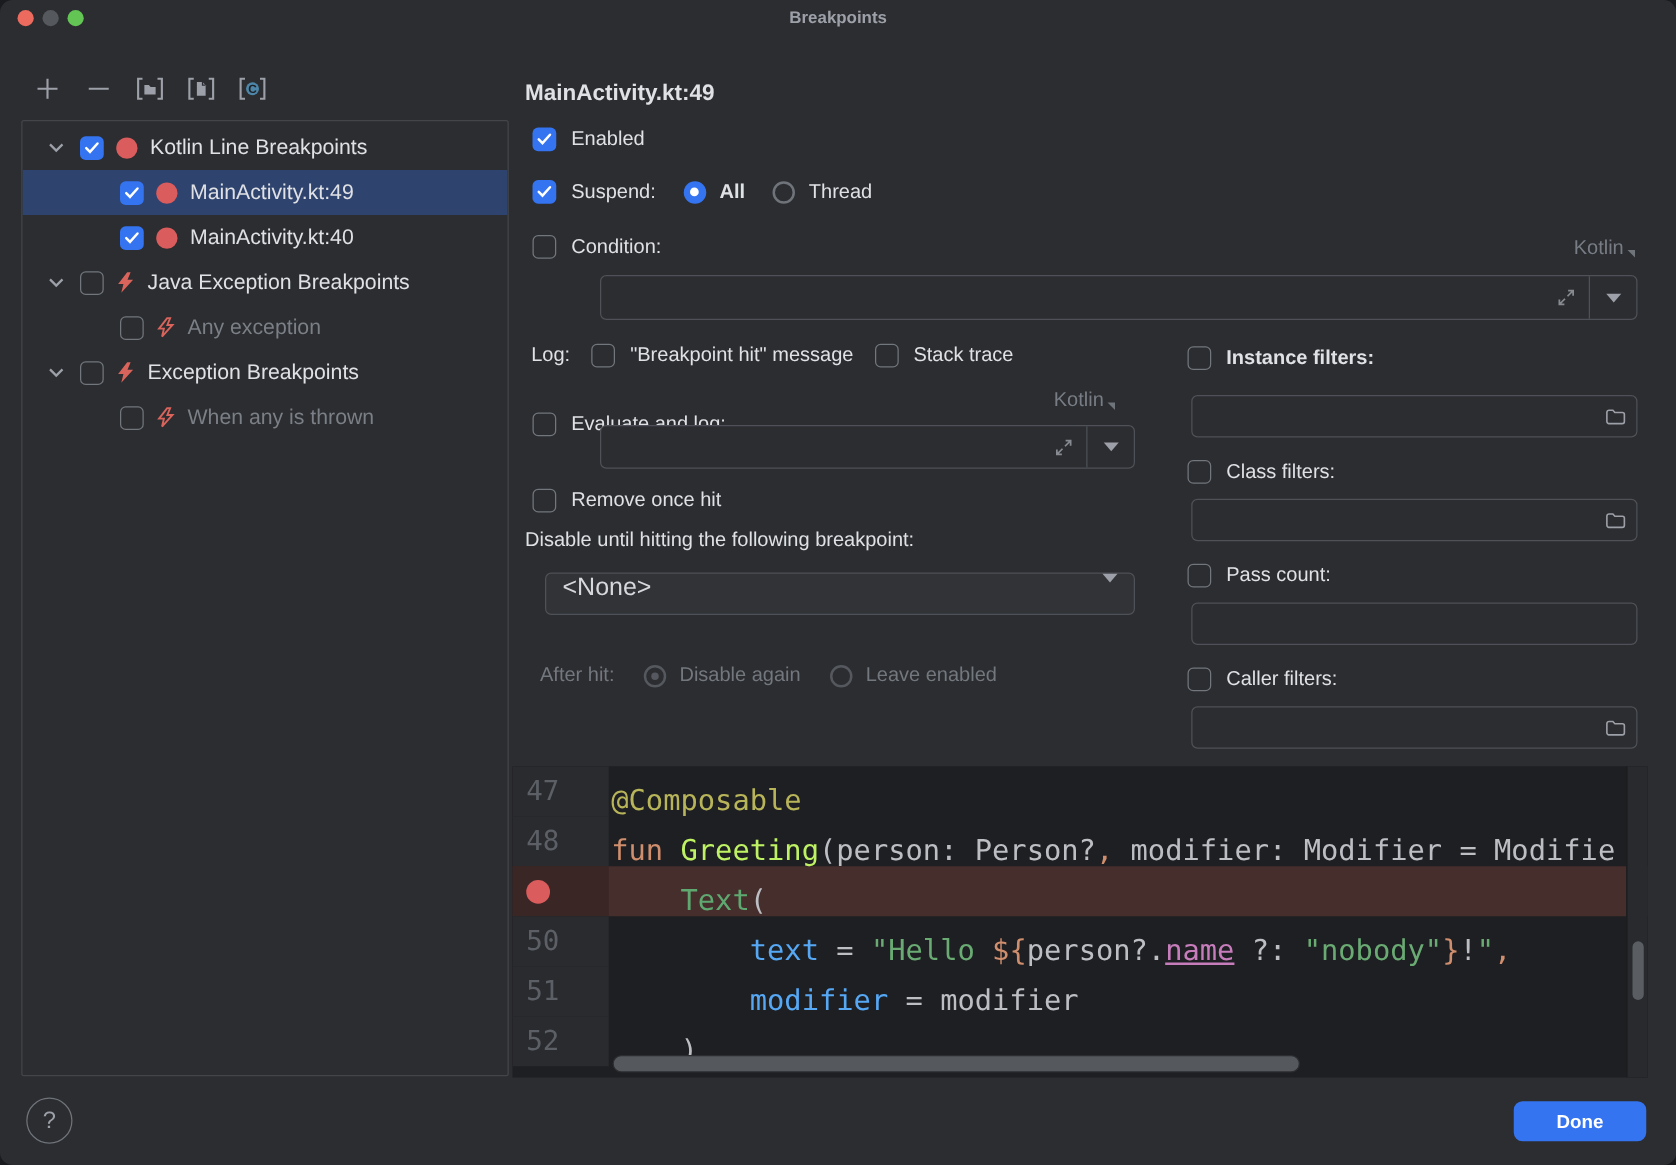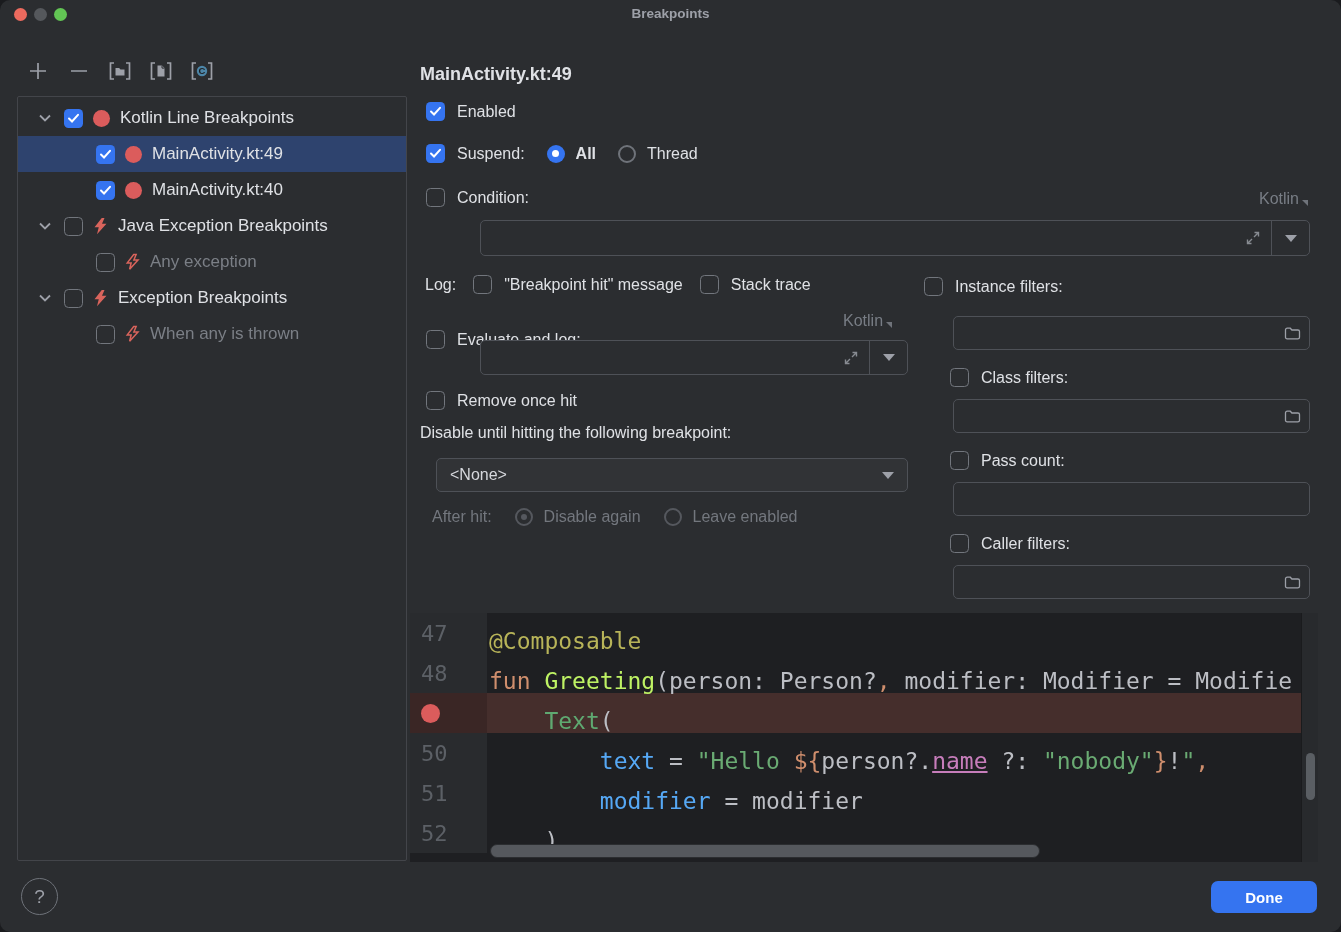--- a/index.html
+++ b/index.html
@@ -62,22 +62,22 @@
     background:#2B2D30; display:flex; align-items:center; }
   .fgrow { flex:1; align-self:stretch; }
   .fexp { width:36px; display:flex; align-items:center; justify-content:center; }
   .fsplit { width:1px; align-self:stretch; background:#4E5157; }
   .farrow { width:37px; display:flex; align-items:center; justify-content:center; }
   .tri { width:0; height:0; border-left:6px solid transparent; border-right:6px solid transparent;
     border-top:7px solid #9DA0A8; }
   .ffolder { width:34px; display:flex; align-items:center; justify-content:center; }
 
   .combo { position:absolute; border:1px solid #4E5157; border-radius:5px; background:#313336;
-    display:flex; align-items:center; justify-content:space-between;
-    padding:0 13px; font-size:16px; color:#D6D8DD; }
+    display:flex; align-items:flex-start; justify-content:space-between;
+    padding:0 13px; font-size:20px; color:#D6D8DD; }
 
   
   .code { position:absolute; left:410px; top:613px; width:908px; height:249px;
     background:#1E1F22; overflow:hidden;
     font-family:"DejaVu Sans Mono",monospace; font-size:23px; }
   .cl { display:flex; height:40px; }
   .gut { width:77px; flex:none; background:#292B2E; color:#5C6066; font-size:22px;
     display:flex; align-items:center; padding-left:11px; }
   .ct { white-space:pre; display:flex; align-items:flex-end; padding-left:2px;margin-top:41px; }
   .cl.bp { background:#452E2C; }
@@ -314,29 +314,29 @@
 
     <div class="drow" style="top:424px; left:0;">
       <span>Disable until hitting the following breakpoint:</span>
     </div>
 
     <div class="combo" style="top:458px; left:16px; width:472px; height:34px;">
       <span>&lt;None&gt;</span>
       <span class="tri"></span>
     </div>
 
-    <div class="drow dim" style="top:508px; left:12px;">
+    <div class="drow dim" style="top:532px; left:12px;">
       <span>After hit:</span>
       <span class="rd dsel" style="margin-left:23px;"></span>
       <span style="margin-left:11px;">Disable again</span>
       <span class="rd doff" style="margin-left:23px;"></span>
       <span style="margin-left:11px;">Leave enabled</span>
     </div>
 
-    <div class="drow gap12" style="top:277px; left:504px;">
+    <div class="drow gap12" style="top:277px; left:530px;font-weight:bold;">
       <span class="cb off"></span>
       <span>Instance filters:</span>
     </div>
     <div class="field" style="top:316px; left:533px; width:357px; height:34px;">
       <span class="fgrow"></span>
       <span class="ffolder">
         <svg width="17" height="15" viewBox="0 0 17 15">
           <path d="M1.5 4 c0-1 .8-1.8 1.8-1.8 h3 l1.6 1.8 h6 c1 0 1.6.7 1.6 1.6 v5.6 c0 1-.7 1.7-1.7 1.7 H3.2 c-1 0-1.7-.8-1.7-1.7 z" fill="none" stroke="#9DA0A8" stroke-width="1.3"></path>
           </svg>
         </span>

